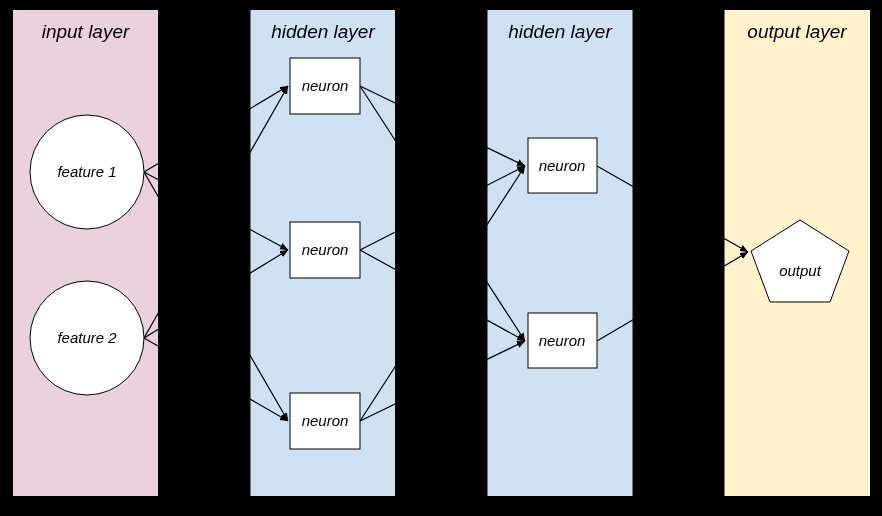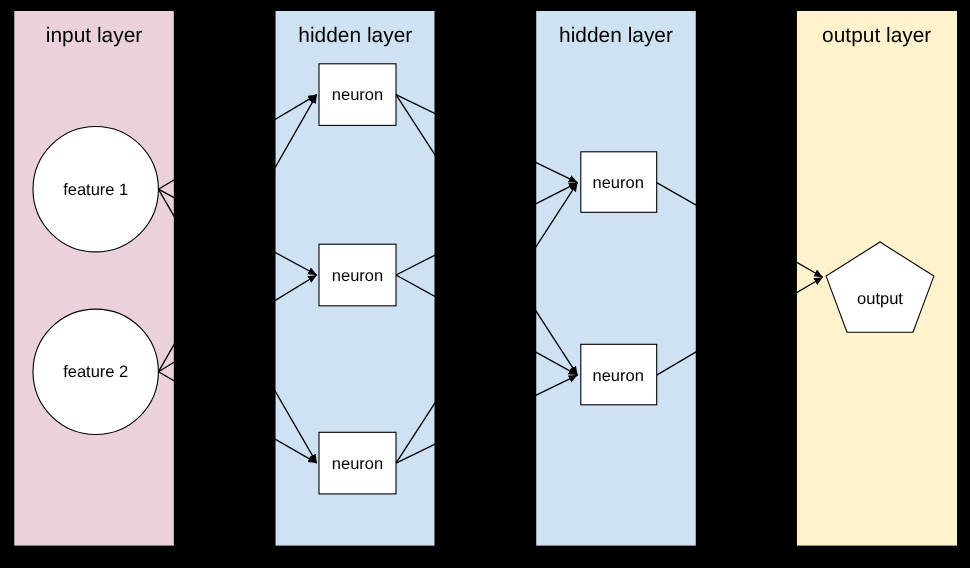--- a/index.html
+++ b/index.html
@@ -6,20 +6,21 @@
     margin: 0;
     padding: 0;
     background: #000000;
   }
   .stage {
     position: relative;
     width: 882px;
     height: 516px;
     background: #000000;
     overflow: hidden;
+    font-style: italic;
   }
   svg text {
     font-family: "Liberation Sans", sans-serif;
     fill: #000000;
   }
   .layer-title {
     font-size: 19px;
   }
   .node-label {
     font-size: 15px;

